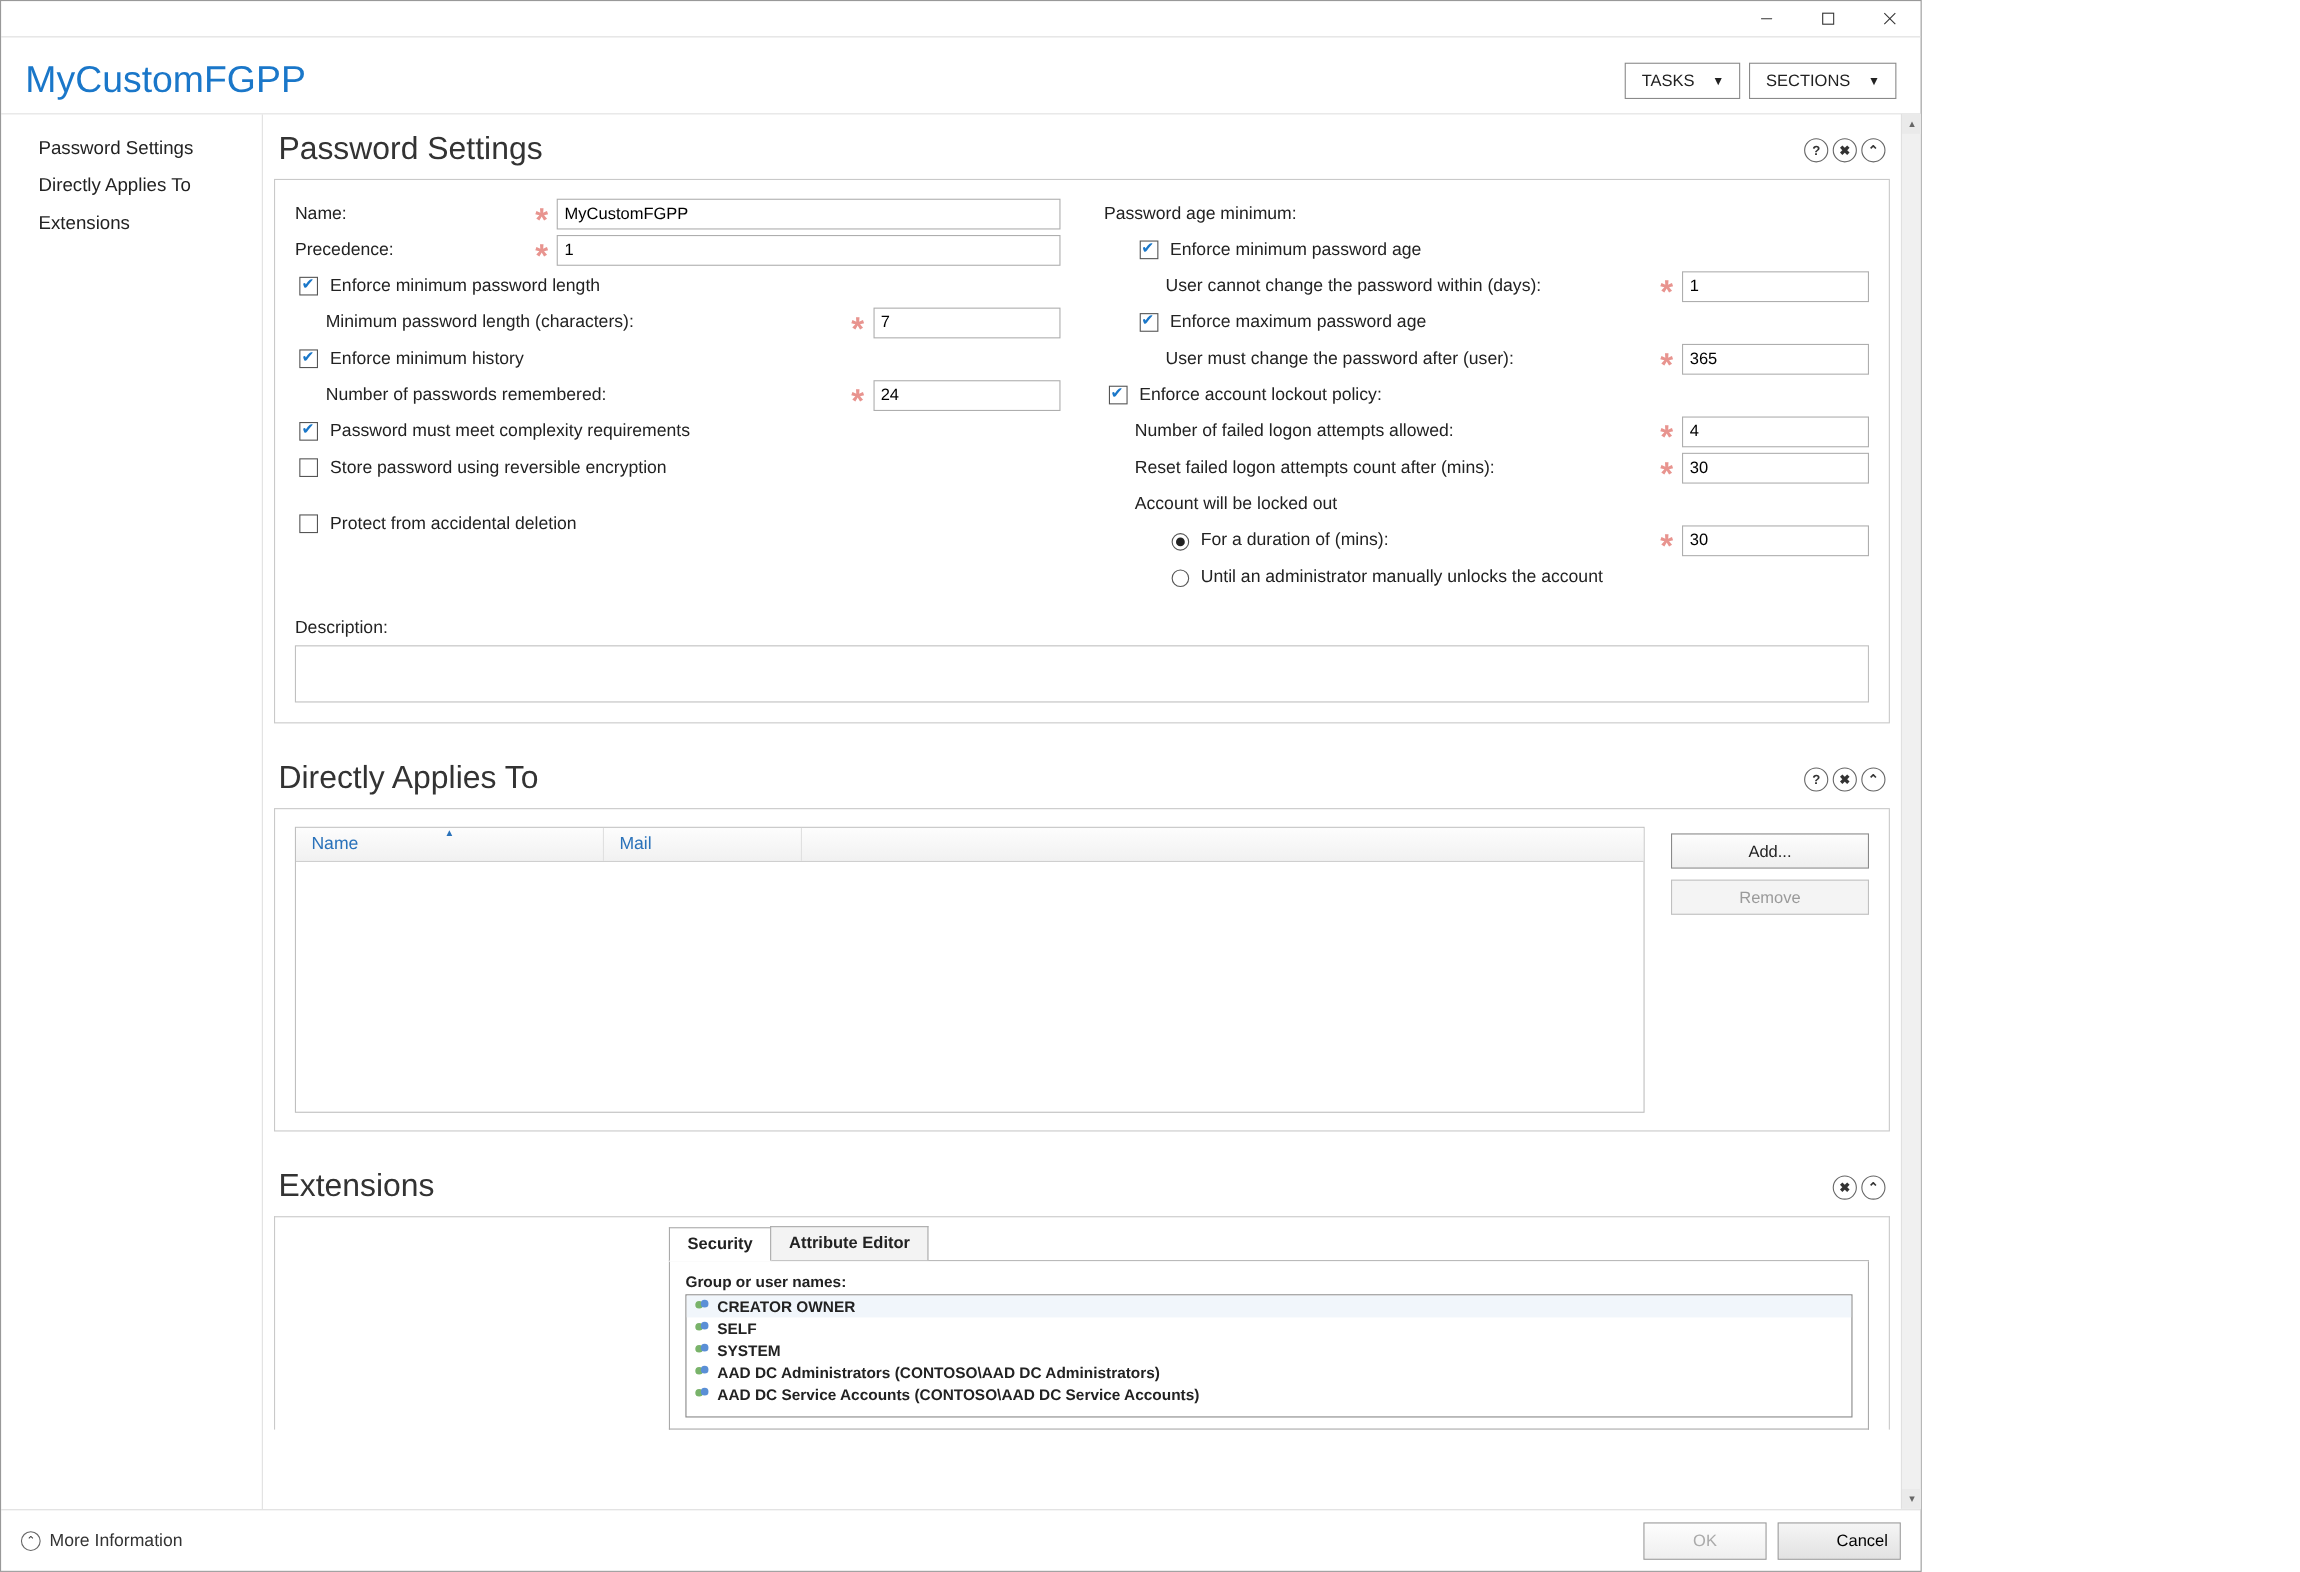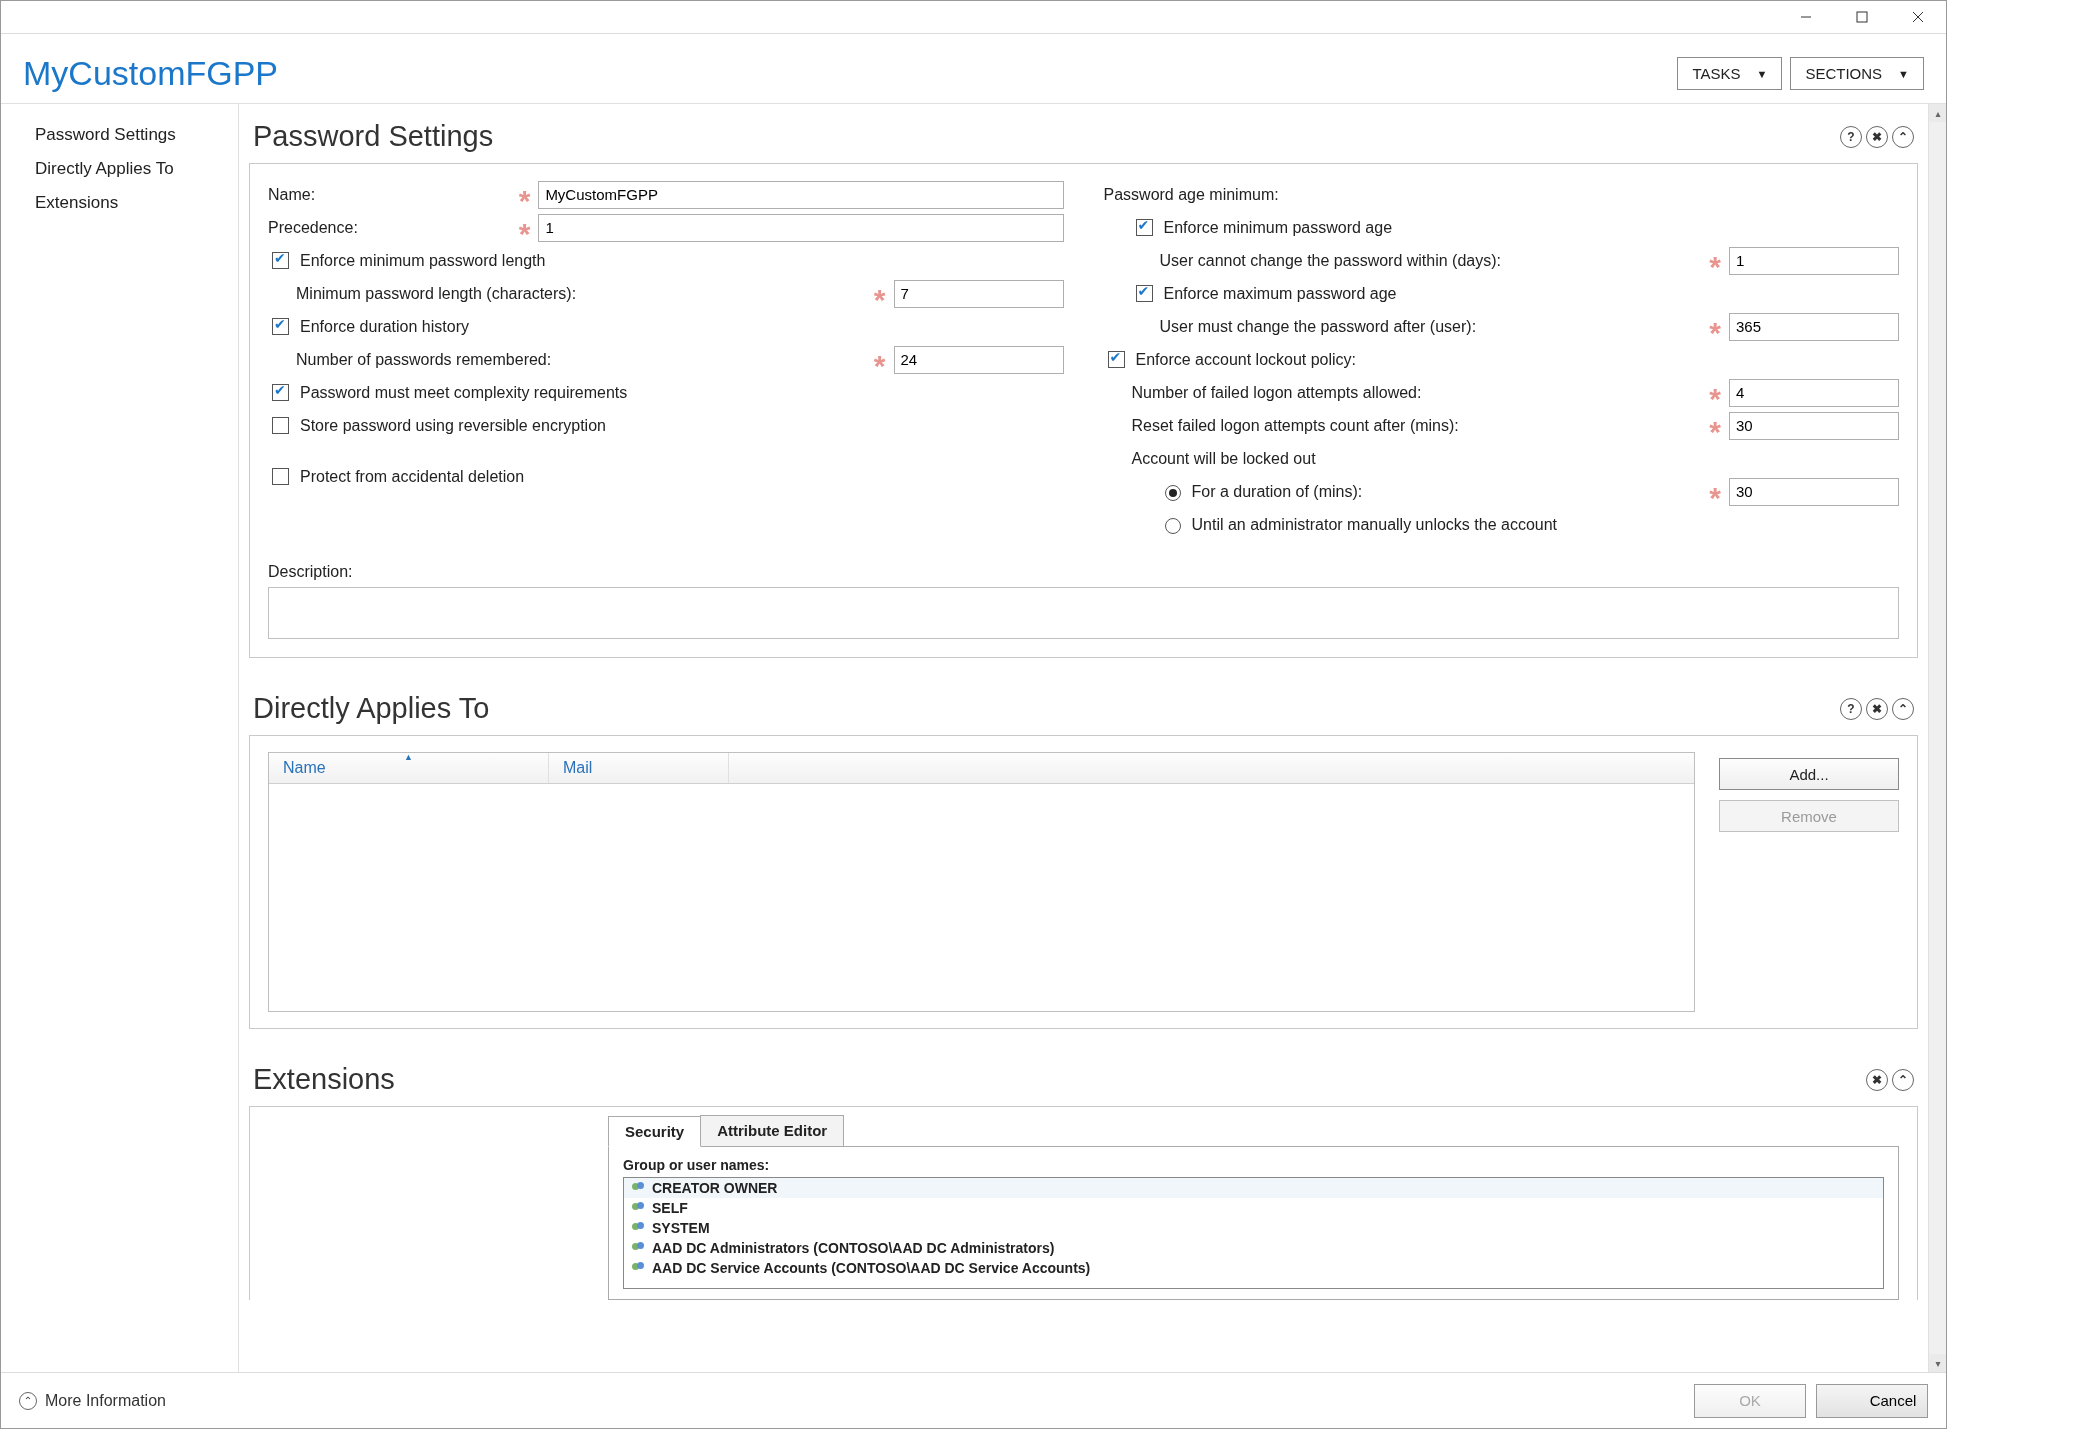--- a/index.html
+++ b/index.html
@@ -1,17 +1,17 @@
 <!DOCTYPE html>
 <html><head>
 <meta charset="utf-8">
 <style>
   * { box-sizing: border-box; }
   html, body { margin:0; padding:0; font-family: "Segoe UI", Tahoma, sans-serif; font-size: 13px; color:#222; background:#fff; }
-  .window { width: 1947px; height: 1429px; border:1px solid #999; display:flex; flex-direction:column; position:relative; background:#fff;}
+  .window { width: 1747px; height: 1429px; border:1px solid #999; display:flex; flex-direction:column; position:relative; background:#fff;}
   .titlebar { height: 33px; display:flex; justify-content:flex-end; align-items:center; border-bottom:1px solid #ddd; }
   .win-btn { width: 56px; height:33px; display:flex; align-items:center; justify-content:center; font-size:14px; color:#333;}
   .header { padding: 20px 22px 10px 22px; display:flex; justify-content:space-between; align-items:center; border-bottom:1px solid #e0e0e0;}
   .header-title { font-size: 34px; font-weight:300; color:#1a77c9; }
   .header-buttons { display:flex; gap:8px;}
   .hdr-btn { border:1px solid #8a8a8a; background:#fff; padding: 7px 14px; font-size:15px; display:flex; align-items:center; gap:16px; }
   .hdr-btn .caret { font-size:11px; }
   .body { flex:1; display:flex; min-height:0;}
   .sidebar { width: 238px; border-right:1px solid #e0e0e0; padding:14px 0;}
   .sb-item { padding: 7px 34px; font-size:17px; color:#222; cursor:pointer;}
@@ -154,21 +154,21 @@
                 <input type="checkbox" class="cbx" checked="" style="">
                 <span class="cbx-label">Enforce minimum password length</span>
               </div>
               <div class="row indent">
                 <span class="label-w">Minimum password length (characters):</span>
                 <span class="required">*</span>
                 <input type="text" class="field narrow" value="7" style="">
               </div>
               <div class="row">
                 <input type="checkbox" class="cbx" checked="" style="">
-                <span class="cbx-label">Enforce duration history</span>
+                <span class="cbx-label">Enforce minimum history</span>
               </div>
               <div class="row indent">
                 <span class="label-w">Number of passwords remembered:</span>
                 <span class="required">*</span>
                 <input type="text" class="field narrow" value="24" style="">
               </div>
               <div class="row">
                 <input type="checkbox" class="cbx" checked="" style="">
                 <span class="cbx-label">Password must meet complexity requirements</span>
               </div>

